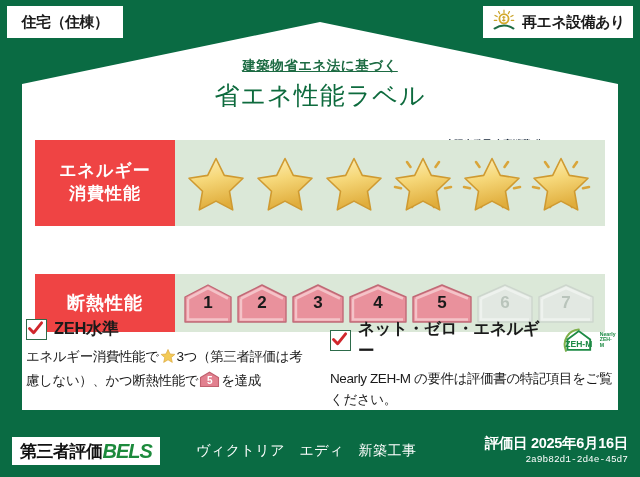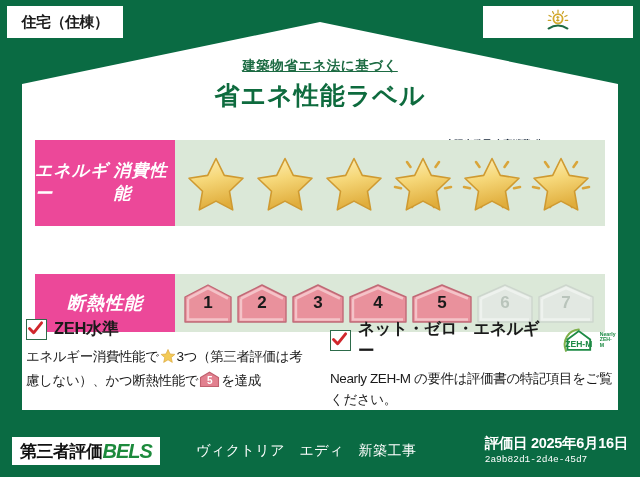--- a/index.html
+++ b/index.html
@@ -10,28 +10,28 @@
     clip-path:polygon(0% 16%, 50% 0%, 100% 16%, 100% 100%, 0% 100%);}
 
   .tag{position:absolute;background:#ffffff;border:1.5px solid #0a6b43;display:flex;align-items:center;justify-content:center;}
   .tag-left{left:6px;top:5px;width:116px;height:32px;}
   .tag-left span{font-size:15px;font-weight:bold;color:#1b1b1b;letter-spacing:-.5px;}
   .tag-right{right:6px;top:5px;width:150px;height:32px;gap:5px;}
   .tag-right span.txt{font-size:15px;font-weight:bold;color:#1b1b1b;letter-spacing:-.5px;}
 
   .title-wrap{position:absolute;left:0;top:57px;width:640px;text-align:center;}
   .title-sub{font-size:13.5px;font-weight:bold;color:#1d6b43;letter-spacing:.5px;text-decoration:underline;}
-  .title-main{font-size:25px;font-weight:bold;color:#0e6b3e;letter-spacing:1px;margin-top:4px;}
+  .title-main{font-size:25px;font-weight:normal;color:#0e6b3e;letter-spacing:1px;margin-top:4px;}
 
   .rowbox{position:absolute;left:35px;width:570px;background:#dbe8d8;display:flex;align-items:center;}
   .row-energy{top:140px;height:86px;}
   .row-insul{top:238px;height:58px;margin-top:36px;}
 
-  .rowlabel{background:#ec4899;color:#ffffff;font-weight:bold;display:flex;
-    align-items:center;justify-content:center;height:100%;letter-spacing:1px;font-style:italic;}
+  .rowlabel{background:#ef4444;color:#ffffff;font-weight:bold;display:flex;flex-direction:column;
+    align-items:center;justify-content:center;height:100%;letter-spacing:1px;}
   .rowlabel.energy{width:140px;font-size:17px;line-height:1.35;}
   .rowlabel.insul{width:140px;font-size:18px;}
 
   .stars{flex:1;display:flex;align-items:center;padding-left:6px;position:relative;}
   .starwrap{position:relative;width:69px;height:66px;display:flex;align-items:center;justify-content:center;}
 
   .solar-note{position:absolute;left:378px;top:138px;width:232px;text-align:center;}
   .solar-note .nt{font-size:9.5px;color:#123;font-weight:bold;letter-spacing:-.3px;}
   .bracket{height:7px;border:1.6px solid #2d6b4a;border-bottom:none;margin:1px 6px 0 6px;}
 
@@ -48,21 +48,21 @@
   .check-title{font-size:16.5px;font-weight:bold;color:#1a1a1a;letter-spacing:-.3px;}
   .check-body{margin-top:7px;font-size:13.5px;color:#1a1a1a;line-height:1.55;letter-spacing:-.4px;}
   .inline-ic{display:inline-block;vertical-align:-3px;margin:0 1px;}
 
   .footer{position:absolute;left:0;bottom:0;width:640px;height:45px;}
   .bels{position:absolute;left:12px;top:5px;height:28px;background:#ffffff;display:flex;align-items:center;
     padding:0 8px;}
   .bels .b1{font-size:17px;font-weight:bold;color:#111;letter-spacing:-.5px;}
   .bels .b2{font-size:20px;font-weight:bold;color:#1c8a3c;letter-spacing:-1px;font-style:italic;}
   .prop{position:absolute;left:196px;top:10px;color:#fff;font-size:14px;letter-spacing:.5px;}
-  .evalblock{position:absolute;right:12px;top:2px;color:#fff;}
+  .evalblock{position:absolute;right:12px;top:2px;text-align:right;color:#fff;}
   .evaldate{font-size:14.5px;font-weight:bold;letter-spacing:-.3px;}
   .evalid{font-size:9.5px;margin-top:1px;font-family:"Liberation Mono","DejaVu Sans Mono",monospace;}
 </style>
 </head>
 <body>
 
 <div id="root">
 
   <div class="roof-panel"></div>
 
@@ -80,20 +80,21 @@
           <line x1="4" y1="6.4" x2="6.1" y2="7.6"></line>
           <line x1="22" y1="6.4" x2="19.9" y2="7.6"></line>
           <line x1="3.3" y1="11.4" x2="5.7" y2="11.4"></line>
           <line x1="22.7" y1="11.4" x2="20.3" y2="11.4"></line>
         </g>
         <circle cx="13" cy="9.8" r="4.6" fill="none" stroke="#d4a92b" stroke-width="1.8"></circle>
         <path d="M11.2 8.2 h3.2 M11.2 11.4 h3.2 M12.8 7 v5.6" stroke="#c9a227" stroke-width="1.1" fill="none"></path>
         <path d="M3.5 19.6 q9.5 -6.2 19 0" stroke="#1d6b43" stroke-width="1.9" fill="none" stroke-linecap="round"></path>
       </svg>
     </span>
+    <span class="txt">再エネ設備あり</span>
   </div>
 
   <div class="title-wrap">
     <div class="title-sub">建築物省エネ法に基づく</div>
     <div class="title-main">省エネ性能ラベル</div>
   </div>
 
   <div class="solar-note">
     <div class="nt">太陽光発電(自家消費)分</div>
     <div class="bracket"></div>

